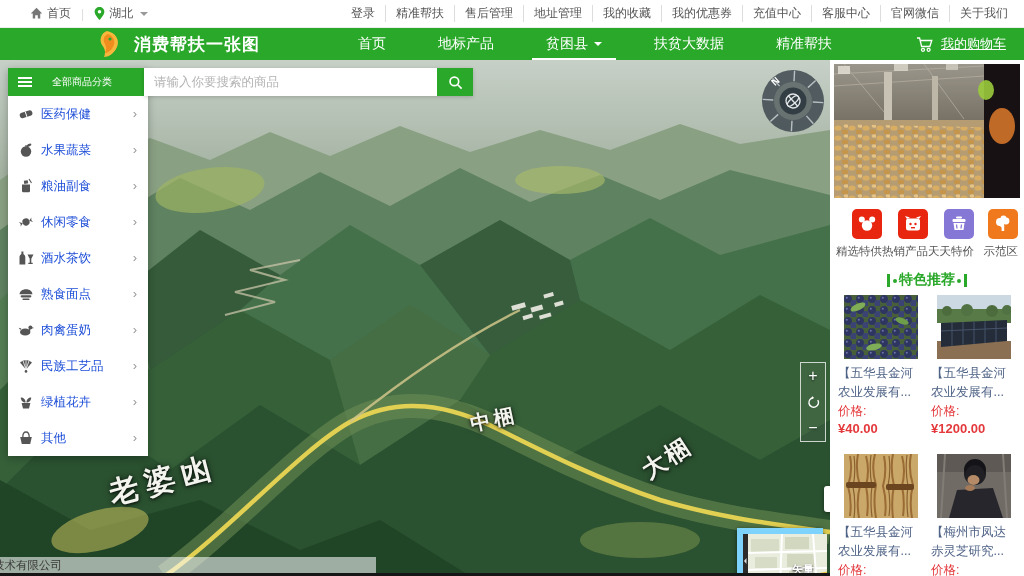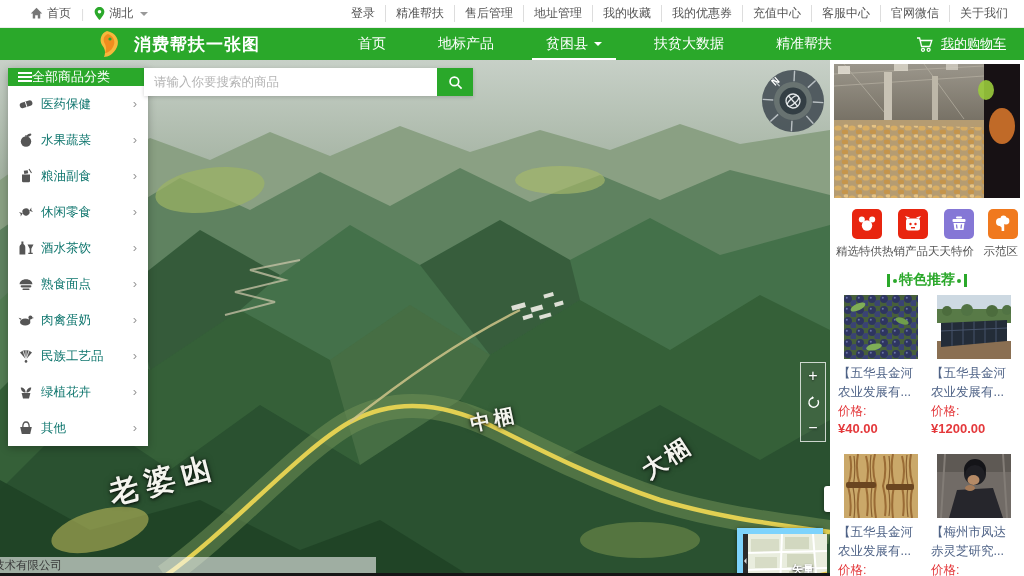--- a/index.html
+++ b/index.html
@@ -46,25 +46,25 @@
 
   .minimap { position:absolute; left:737px; top:468px; width:86px; height:56px; box-shadow:0 1px 5px rgba(0,0,0,.5); border:6px solid #7dd3fc; cursor:pointer; }
   .minimap-label { position:absolute; right:3px; bottom:1px; color:#fff; font-size:11px; font-weight:bold; text-shadow:0 1px 2px rgba(0,0,0,.9); pointer-events:none; }
 
   .attribution { position:absolute; left:0; top:497px; width:376px; height:17px; background:rgba(252,252,252,.58); color:#3a3a3a; font-size:11.5px; line-height:17px; overflow:hidden; }
   .attribution span { display:inline-block; margin-left:-7px; white-space:nowrap; }
   .map-bottom-edge { position:absolute; left:0; bottom:0; width:830px; height:3px; background:#161616; }
 
   
   .sidebar { position:absolute; left:8px; top:8px; width:140px; background:#fff; box-shadow:0 2px 8px rgba(0,0,0,.28); }
-  .sb-head { height:18px; background:#2aa82a; color:#fff; display:flex; align-items:center; gap:0; padding-left:10px; font-size:13px; cursor:pointer; }
+  .sb-head { height:28px; background:#2aa82a; color:#fff; display:flex; align-items:center; gap:20px; padding-left:10px; font-size:10px; cursor:pointer; }
   .hamburger { width:14px; height:10px; border-top:2px solid #fff; border-bottom:2px solid #fff; position:relative; }
   .hamburger::after { content:""; position:absolute; left:0; top:2px; width:14px; height:2px; background:#fff; }
   .sb-list { list-style:none; }
-  .sb-item { position:relative; height:36px; display:flex; align-items:center; gap:7px; padding-left:10px; font-size:12.5px; color:#0f766e; cursor:pointer; background:#fff; }
+  .sb-item { position:relative; height:36px; display:flex; align-items:center; gap:7px; padding-left:10px; font-size:12.5px; color:#1d4ed8; cursor:pointer; background:#fff; }
   .sb-item::after { content:"\203A"; position:absolute; right:11px; top:50%; transform:translateY(-52%); color:#999; font-size:13px; }
   .sb-icon { width:16px; height:16px; flex:0 0 16px; }
 
   
   .searchbar { position:absolute; left:144px; top:8px; width:329px; height:28px; display:flex; box-shadow:0 1px 4px rgba(0,0,0,.18); }
   .search-input { flex:1; border:none; outline:none; padding:0 10px; font-size:12.5px; color:#666; background:#fff; }
   .search-input::placeholder { color:#b3b3b3; }
   .search-btn { width:36px; background:#2aa82a; border:none; display:flex; align-items:center; justify-content:center; cursor:pointer; }
 
   

